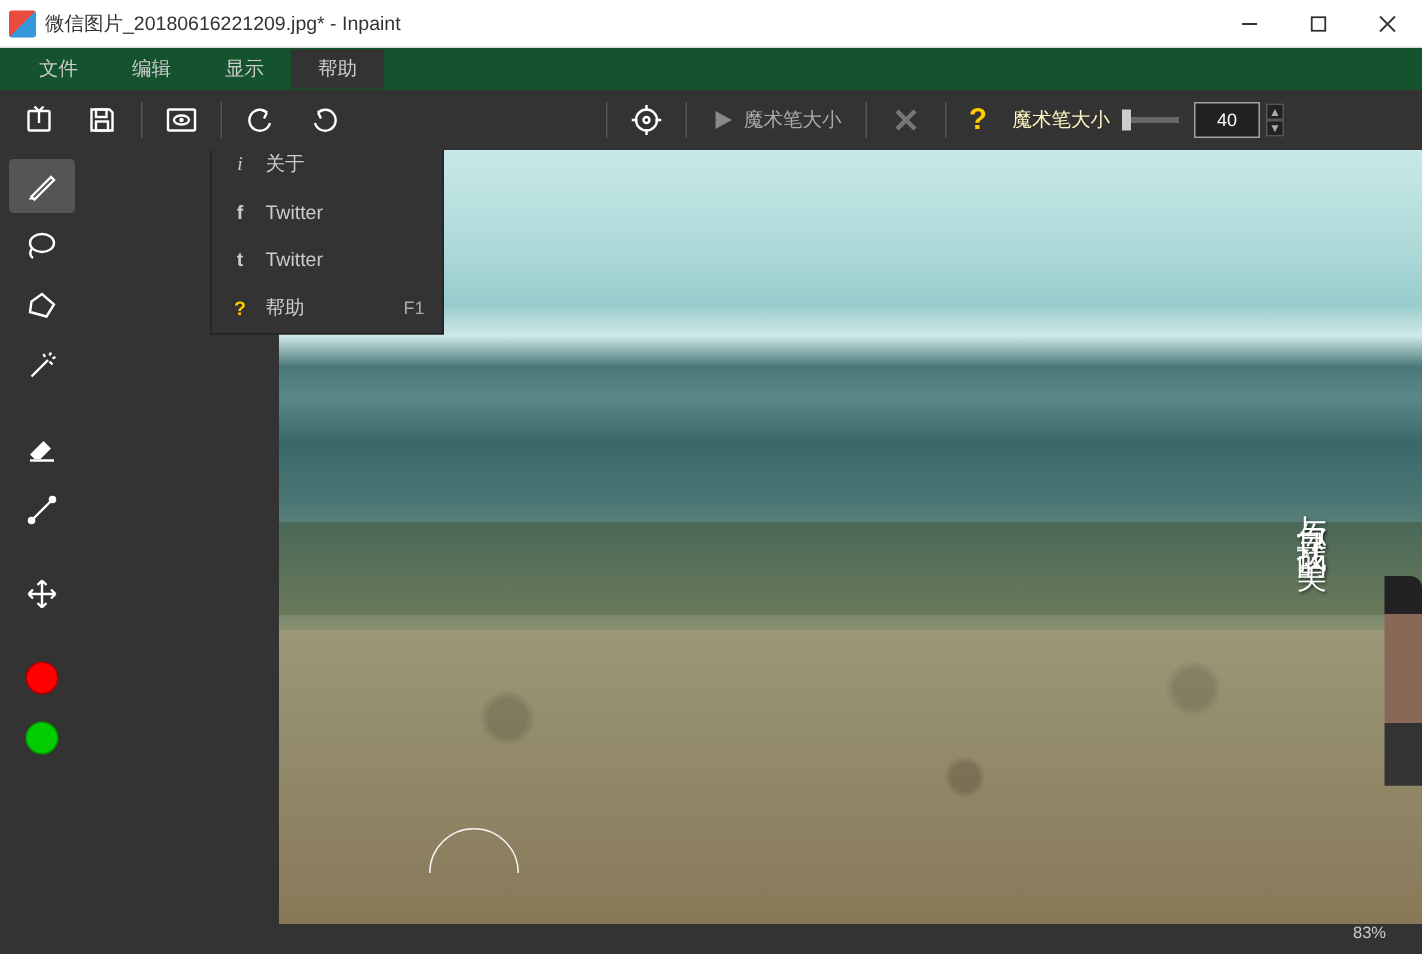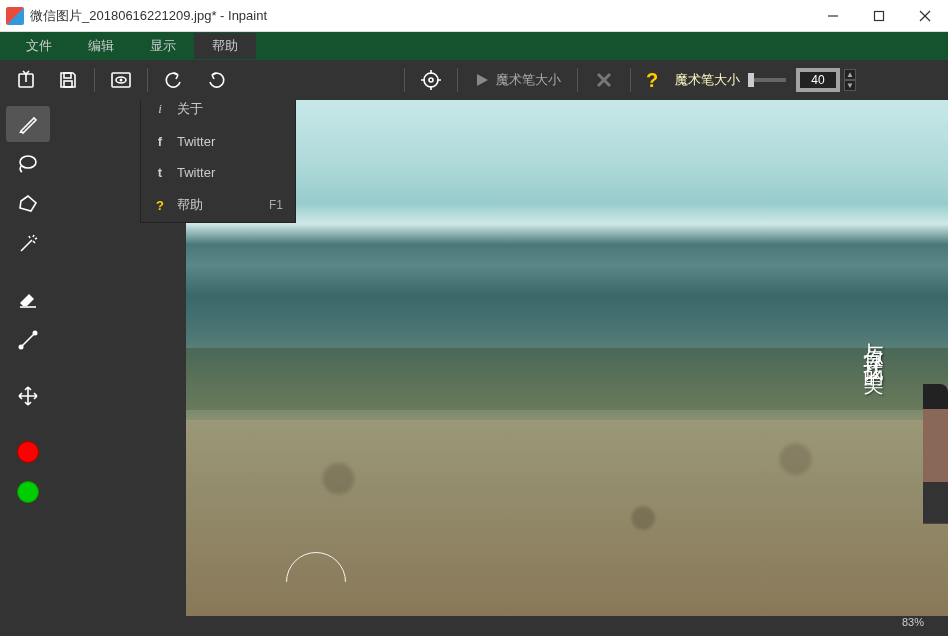--- a/index.html
+++ b/index.html
@@ -16,21 +16,21 @@
 .menu-item.active { background: #333; }
 
 .toolbar { height: 40px; background: #333; display: flex; align-items: center; padding: 0 6px; gap: 2px; }
 .tbtn { width: 40px; height: 32px; display: flex; align-items: center; justify-content: center; cursor: pointer; border-radius: 2px; }
 .tsep { width: 1px; height: 24px; background: #555; margin: 0 4px; }
 .tlabel { color: #fef9c3; font-size: 13px; }
 .tbtn-wide { display: flex; align-items: center; gap: 6px; padding: 0 10px; cursor: pointer; }
 .spacer { flex: 1; }
 .slider-track { width: 38px; height: 4px; background: #666; position: relative; }
 .slider-thumb { width: 6px; height: 14px; background: #ccc; position: absolute; top: -5px; left: 0; }
-.num-input { width: 44px; height: 24px; background: #222; border: 4px solid #a3a3a3; color: #fff; font-size: 12px; text-align: center; }
+.num-input { width: 44px; height: 24px; background: #222; border: 1px solid #a3a3a3; color: #fff; font-size: 12px; text-align: center; }
 .spin-wrap { display:flex; flex-direction:column; margin-left:2px;}
 .spin-btn { width:12px; height:11px; font-size:8px; color:#aaa; background:#222; border:1px solid #555; display:flex; align-items:center; justify-content:center; cursor:pointer;}
 
 .main { display: flex; height: calc(100% - 32px - 28px - 40px - 20px); background: #333; }
 .sidebar { width: 56px; background: #333; display: flex; flex-direction: column; padding: 6px 0; gap: 4px; align-items: center; }
 .sbtn { width: 44px; height: 36px; display: flex; align-items: center; justify-content: center; cursor: pointer; border-radius: 3px; }
 .sbtn.active { background: #555; }
 .ssep { height: 12px; }
 .red-dot { width: 22px; height: 22px; background: #ff0000; border-radius: 50%; border: 1px solid #aa0000; }
 .green-dot { width: 22px; height: 22px; background: #00cc00; border-radius: 50%; border: 1px solid #009900; }

